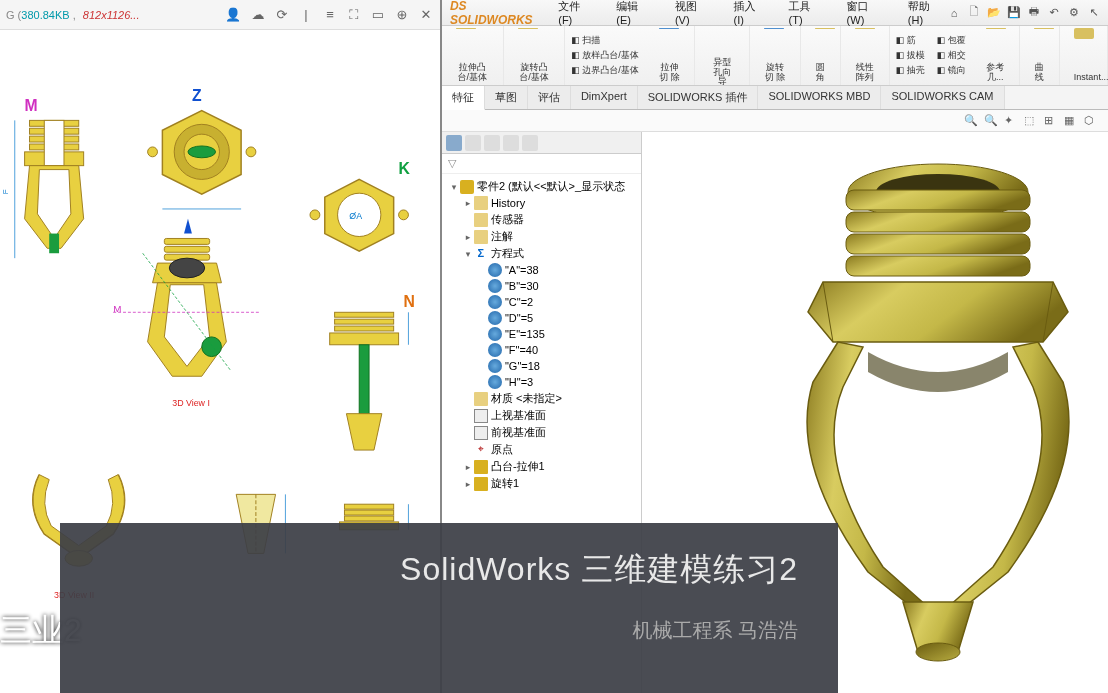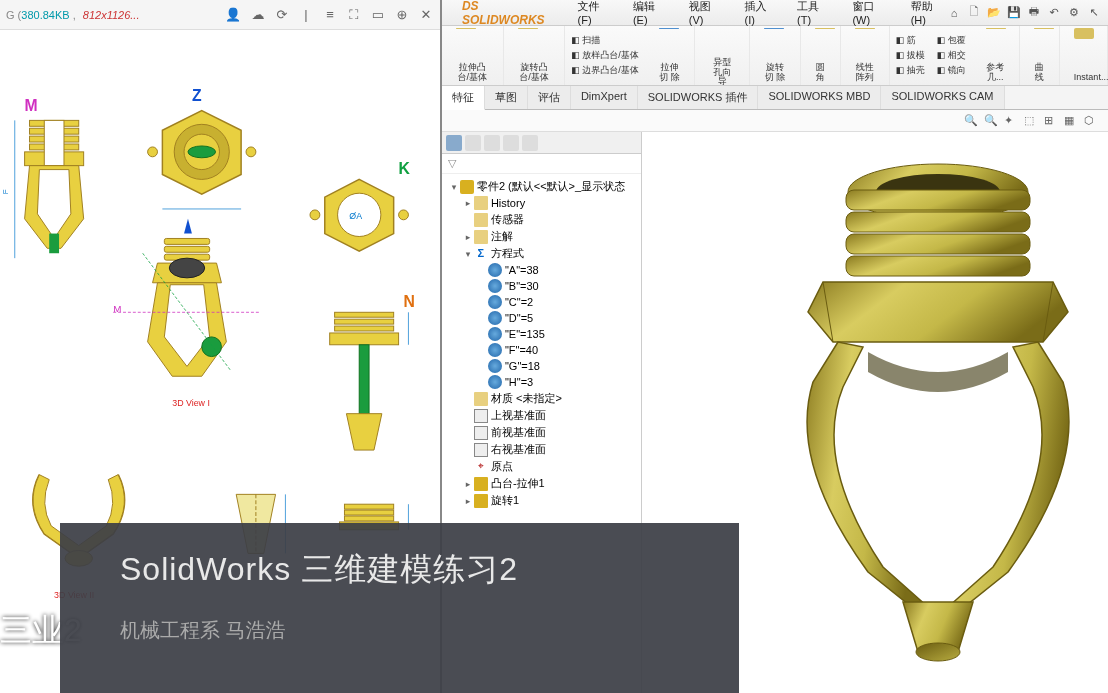--- a/index.html
+++ b/index.html
@@ -8,21 +8,21 @@
 .left-pane { width: 447px; height: 100%; background: #fff; border-right: 2px solid #888; position: relative; }
 .left-top { height: 30px; background: #f5f5f5; border-bottom: 1px solid #ddd; display: flex; align-items: center; padding: 0 6px; font-size: 11px; color: #888; }
 .left-top .fileinfo { color: #09a; }
 .left-top .dims { color: #c33; margin-left: 4px; font-style: italic; }
 .left-top-icons { margin-left: auto; display: flex; gap: 8px; }
 .left-top-icons span { width: 16px; height: 16px; display: inline-flex; align-items: center; justify-content: center; color: #666; font-size: 13px; }
 .drawing-area { position: absolute; top: 30px; left: 0; right: 0; bottom: 0; background: #fff; }
 
 .right-pane { flex: 1; height: 100%; background: #fff; display: flex; flex-direction: column; }
 .sw-titlebar { height: 26px; background: linear-gradient(#f8f8f8,#ececec); border-bottom: 1px solid #ccc; display: flex; align-items: center; font-size: 11px; }
-.sw-logo { color: #d82; font-weight: bold; padding: 0 20px; font-size: 12px; font-style: italic; }
+.sw-logo { color: #d82; font-weight: bold; padding: 0 8px; font-size: 12px; font-style: italic; }
 .sw-logo .ds { color: #d82; }
 .sw-menu { display: flex; gap: 15px; }
 .sw-menu span { padding: 3px 6px; font-size: 11px; color: #222; }
 .sw-title-icons { margin-left: auto; display: flex; gap: 4px; padding-right: 6px; }
 .sw-title-icons span { width: 16px; height: 16px; display: inline-flex; align-items: center; justify-content: center; color: #555; font-size: 11px; }
 
 .sw-ribbon { height: 60px; background: linear-gradient(#fafafa,#f0f0f0); border-bottom: 1px solid #ccc; display: flex; font-size: 10px; overflow: hidden; }
 .ribbon-btn { display: flex; flex-direction: column; justify-content: center; padding: 2px 14px; border-right: 1px solid #e8e8e8; min-width: 40px; gap: 32px; }
 .ribbon-btn .ico { width: 20px; height: 20px; background: #d8c060; border-radius: 2px; margin-bottom: 2px; }
 .ribbon-btn .ico.blue { background: #5090d0; }
@@ -53,21 +53,21 @@
 .ft-item .ico.globe { background: radial-gradient(#6ad,#26a); border-radius: 50%; }
 .ft-item .ico.plane { border: 1px solid #888; background: #eee; }
 .ft-item .ico.origin { color: #a00; font-size: 10px; text-align: center; }
 .ft-item .ico.feat { background: #d8b020; border-radius: 1px; }
 .ft-item.l1 { padding-left: 4px; }
 .ft-item.l2 { padding-left: 18px; }
 .ft-item.l3 { padding-left: 32px; }
 
 .viewport { flex: 1; background: #fff; position: relative; }
 
-.overlay-banner { position: absolute; left: 60px; bottom: 0; width: 679px; height: 170px; background: rgba(60,62,70,0.93); color: #ddd; padding: 25px 40px 20px 60px; }
+.overlay-banner { position: absolute; left: 60px; bottom: 0; width: 778px; height: 170px; background: rgba(60,62,70,0.93); color: #ddd; padding: 25px 40px 20px 60px; text-align: right; }
 .overlay-banner .title { font-size: 32px; color: #e8e8e8; font-weight: 300; letter-spacing: 1px; }
 .overlay-banner .subtitle { font-size: 20px; color: #aaa; margin-top: 25px; font-weight: 300; }
 .overlay-stub { position: absolute; left: 0; bottom: 40px; font-size: 32px; color: #fff; text-shadow: 0 0 4px #000; }
 
 
 .model3d { position: absolute; right: 20px; top: 30px; width: 380px; height: 500px; }
 .model3d svg { width: 100%; height: 100%; }
 
 
 .drawing-area svg { width: 100%; height: 100%; }
@@ -376,25 +376,20 @@
             </div>
             <div class="ft-item l2">
               <span class="exp"></span>
               <span class="ico plane"></span>
               <span>上视基准面</span>
             </div>
             <div class="ft-item l2">
               <span class="exp"></span>
               <span class="ico plane"></span>
               <span>前视基准面</span>
-            </div>
-            <div class="ft-item l2">
-              <span class="exp"></span>
-              <span class="ico plane"></span>
-              <span>右视基准面</span>
             </div>
             <div class="ft-item l2">
               <span class="exp"></span>
               <span class="ico origin">⌖</span>
               <span>原点</span>
             </div>
             <div class="ft-item l2">
               <span class="exp">▸</span>
               <span class="ico feat"></span>
               <span>凸台-拉伸1</span>

